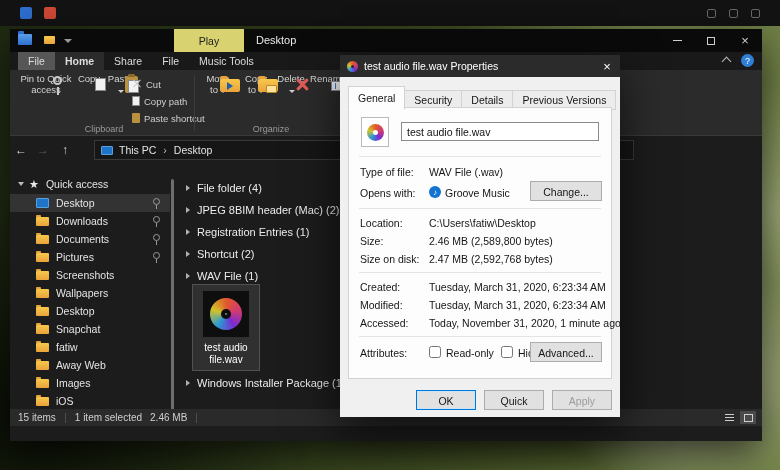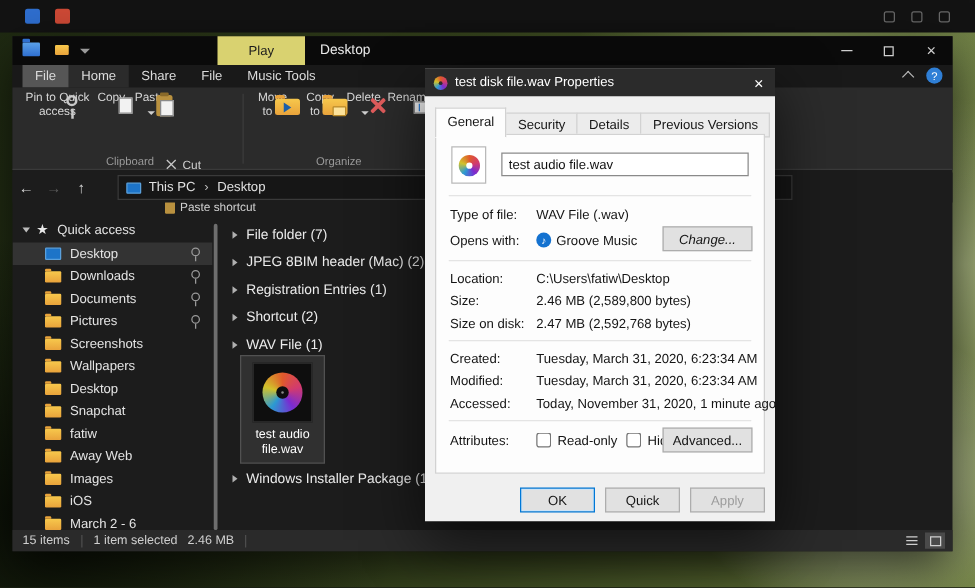--- a/index.html
+++ b/index.html
@@ -39,35 +39,35 @@
   .wctrls { position: absolute; right: 0; top: 0; height: 23px; display: flex; }
   .wc { width: 34px; height: 23px; display: flex; align-items: center; justify-content: center; }
   .wc-min-bar { width: 9px; height: 1px; background: #cfcfcf; }
   .wc-max-box { width: 8px; height: 8px; border: 1px solid #cfcfcf; }
   .wc-close-x { color: #cfcfcf; font-size: 13px; line-height: 1; }
   
   .tabrow { position: absolute; left: 0; top: 23px; right: 0; height: 18px; background: #191919;
     display: flex; align-items: stretch; padding-left: 8px; }
   .rtab { padding: 0 10px; display: flex; align-items: center; color: #dcdcdc; font-size: 10.5px; }
   .rtab-file { background: #565656; }
-  .rtab-active { background: #2b2b2b; }
+  .rtab-active { background: #2b2b2b; font-weight: bold; }
   .ribchev { position: absolute; right: 32px; top: 6px; width: 7px; height: 7px;
     border-left: 1px solid #bbb; border-top: 1px solid #bbb; transform: rotate(45deg); }
   .helpbtn { position: absolute; right: 8px; top: 2px; width: 13px; height: 13px; border-radius: 50%;
     background: #2f7fd6; color: #fff; font-size: 9px; display: flex; align-items: center; justify-content: center; }
   
   .ribbon { position: absolute; left: 0; top: 41px; right: 0; height: 66px; background: #2b2b2b;
     border-bottom: 1px solid #3a3a3a; }
   .bigbtn { position: absolute; top: 3px; height: 56px; text-align: center; color: #d6d6d6;
     font-size: 9.5px; line-height: 11px; }
   .bigbtn .ico { margin: 1px auto 3px; width: 24px; height: 24px; position: relative; }
   .grp-label { position: absolute; bottom: 1px; font-size: 9px; color: #9a9a9a; text-align: center; }
   .vdiv { position: absolute; top: 5px; width: 1px; height: 56px; background: #3c3c3c; }
   .smallbtn { position: absolute; left: 122px; width: 78px; height: 14px; display: flex; align-items: center;
-    color: #d0d0d0; font-size: 9.5px; margin-top: 48px; }
+    color: #d0d0d0; font-size: 9.5px; }
   .smallbtn .sic { margin-right: 4px; }
   .caret { display: inline-block; width: 0; height: 0; border-left: 3px solid transparent;
     border-right: 3px solid transparent; border-top: 3px solid #cfcfcf; margin-left: 2px; }
   
   .i-pin { width: 9px; height: 9px; border: 2px solid #c9c9c9; border-radius: 50%;
     position: absolute; left: 7px; top: 3px; }
   .i-pin::after { content:""; position: absolute; left: 2px; top: 9px; width: 2px; height: 8px; background: #c9c9c9; }
   .i-copy { position: absolute; left: 6px; top: 5px; width: 11px; height: 13px; background: #f2f2f2; border: 1px solid #8a8a8a; }
   .i-copy::before { content:""; position: absolute; left: 3px; top: -4px; width: 11px; height: 13px;
     background: #d9d9d9; border: 1px solid #8a8a8a; z-index: -1; }
@@ -119,21 +119,21 @@
     border-bottom: 3px solid transparent; margin-right: 7px; flex: none; }
   .tile { position: absolute; left: 16px; top: 122px; width: 68px; padding: 5px 2px 4px;
     background: rgba(255,255,255,.09); border: 1px solid rgba(255,255,255,.16); text-align: center; }
   .wavicon { width: 48px; height: 48px; margin: 0 auto; background: #0e0e0e; border: 1px solid #303030; position: relative; }
   .wavring { position: absolute; left: 7px; top: 7px; width: 32px; height: 32px; border-radius: 50%;
     background: conic-gradient(#e05a2b,#d23a6e,#7a2bd2,#2b9ad2,#d2c22b,#e05a2b); }
   .wavhole { position: absolute; left: 11px; top: 11px; width: 10px; height: 10px; border-radius: 50%; background: #0e0e0e; }
   .wavdot { position: absolute; left: 15px; top: 15px; width: 2px; height: 2px; border-radius: 50%; background: #8a8a8a; }
   .tlabel { margin-top: 4px; font-size: 10px; line-height: 12px; color: #fff; word-wrap: break-word; }
   
-  .statusbar { position: absolute; left: 0; bottom: 0; right: 0; height: 17px; background: #2a2a2a;
+  .statusbar { position: absolute; left: 0; bottom: 15px; right: 0; height: 17px; background: #2a2a2a;
     display: flex; align-items: center; padding-left: 8px; font-size: 10px; color: #cfcfcf; }
   .sdiv { width: 1px; height: 10px; background: #4d4d4d; margin: 0 9px; }
   .sb-gap { width: 8px; }
   .view-ics { position: absolute; right: 6px; top: 2px; display: flex; }
   .vic { width: 16px; height: 13px; margin-left: 3px; display: flex; align-items: center; justify-content: center; }
   .vic.on { background: #4a4a4a; }
   .vic-lines { width: 9px; height: 7px; border-top: 1px solid #cfcfcf; border-bottom: 1px solid #cfcfcf; position: relative; }
   .vic-lines::after { content:""; position: absolute; left: 0; top: 2px; width: 9px; height: 1px; background: #cfcfcf; }
   .vic-grid { width: 9px; height: 8px; border: 1px solid #cfcfcf; }
   
@@ -343,21 +343,21 @@
         <span class="sfold"></span>
         <span class="si-label">March 2 - 6</span>
       </div>
     </div>
 
     <div class="vscroll"></div>
 
     <div class="main">
       <div class="grp" style="top:20px;">
         <span class="tri-right"></span>
-        <span>File folder (7)</span>
+        <span>File folder (4)</span>
       </div>
       <div class="grp" style="top:42px;">
         <span class="tri-right"></span>
         <span>JPEG 8BIM header (Mac) (2)</span>
       </div>
       <div class="grp" style="top:64px;">
         <span class="tri-right"></span>
         <span>Registration Entries (1)</span>
       </div>
       <div class="grp" style="top:86px;">
@@ -399,21 +399,21 @@
         <span class="vic on">
             <span class="vic-grid"></span>
           </span>
       </div>
     </div>
   </div>
 
   <div class="dialog">
     <div class="dtitle">
       <span class="dtitle-icon"></span>
-      <span>test disk file.wav Properties</span>
+      <span>test audio file.wav Properties</span>
       <span class="dclose">
           <span>×</span>
         </span>
     </div>
 
     <div class="dtabs">
       <span class="dtab active">General</span>
       <span class="dtab">Security</span>
       <span class="dtab">Details</span>
       <span class="dtab">Previous Versions</span>
@@ -428,21 +428,21 @@
       <input class="fileinput" value="test audio file.wav" style="">
 
       <div class="dsep" style="top:48px;"></div>
 
       <span class="dlabel" style="top:58px;">Type of file:</span>
       <span class="dvalue" style="top:58px;">WAV File (.wav)</span>
 
       <span class="dlabel" style="top:79px;">Opens with:</span>
       <span class="groove" style="top:78px;">♪</span>
       <span class="dvalue" style="top:79px;left:96px;">Groove Music</span>
-      <button class="dbtn" style="right:9px;top:73px;width:72px;font-style:italic;">Change...</button>
+      <button class="dbtn" style="right:9px;top:73px;width:72px;">Change...</button>
 
       <div class="dsep" style="top:100px;"></div>
 
       <span class="dlabel" style="top:109px;">Location:</span>
       <span class="dvalue" style="top:109px;">C:\Users\fatiw\Desktop</span>
 
       <span class="dlabel" style="top:127px;">Size:</span>
       <span class="dvalue" style="top:127px;">2.46 MB (2,589,800 bytes)</span>
 
       <span class="dlabel" style="top:145px;">Size on disk:</span>

